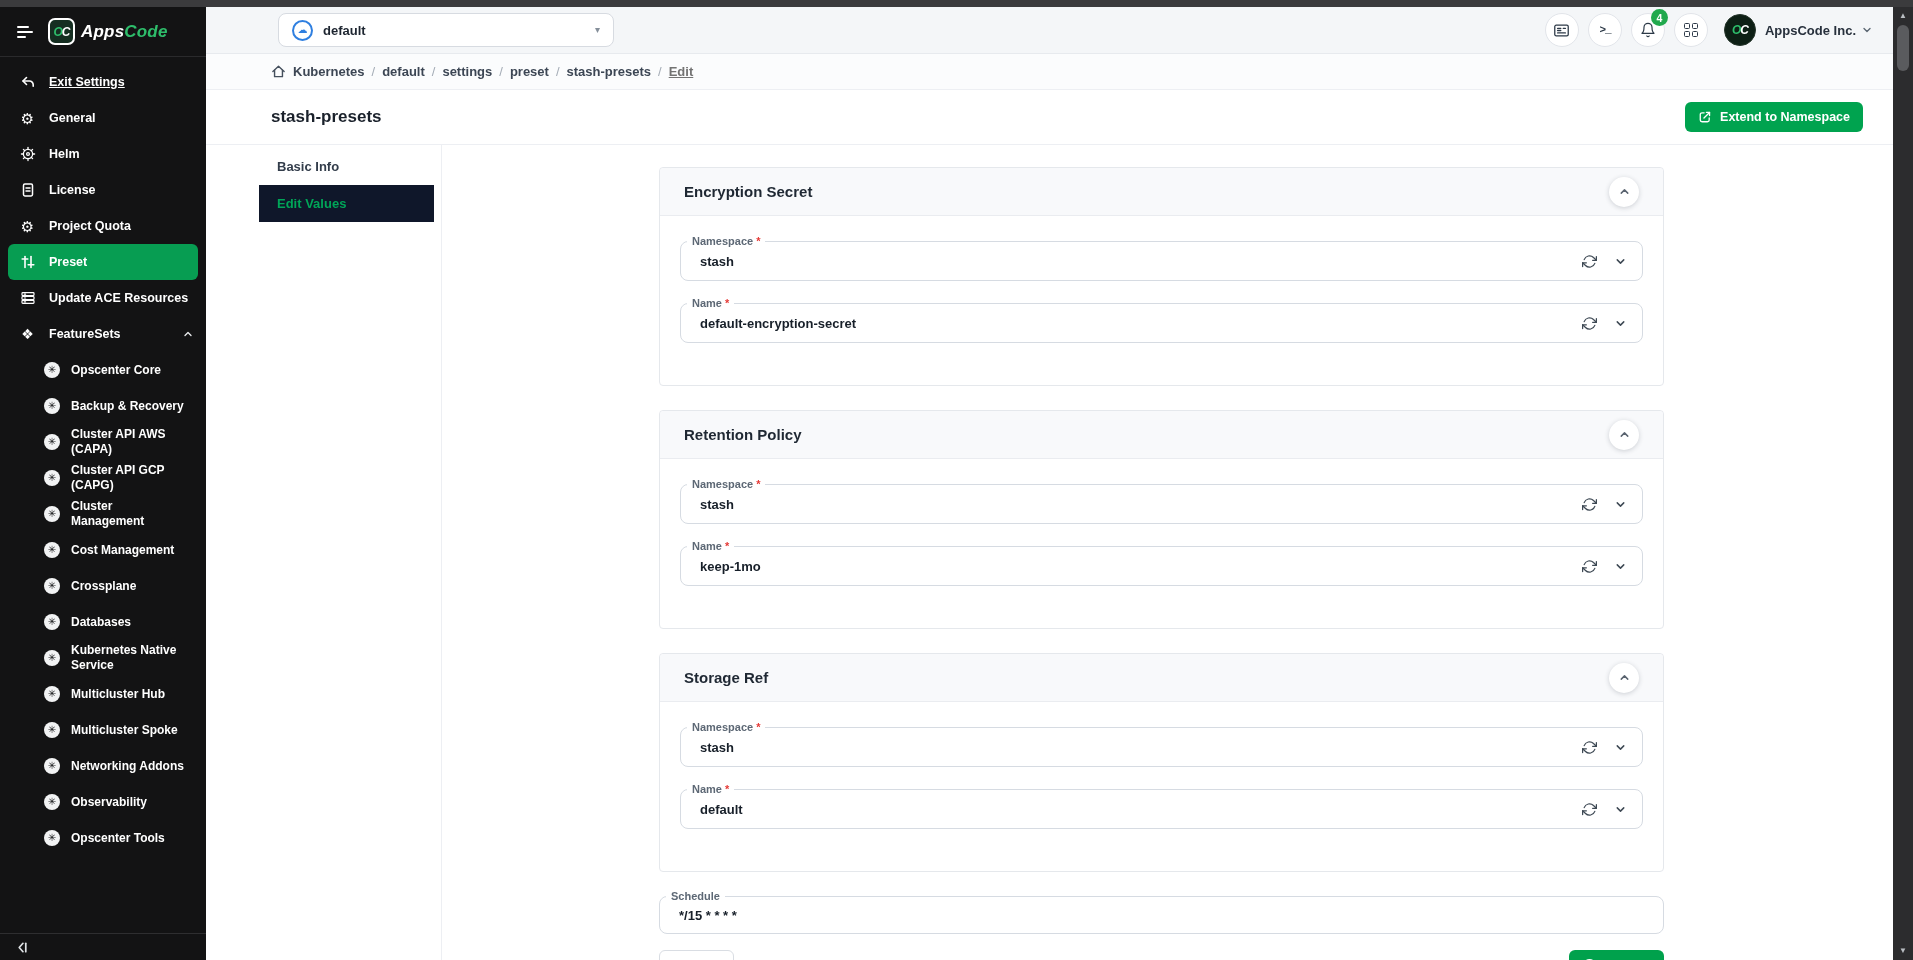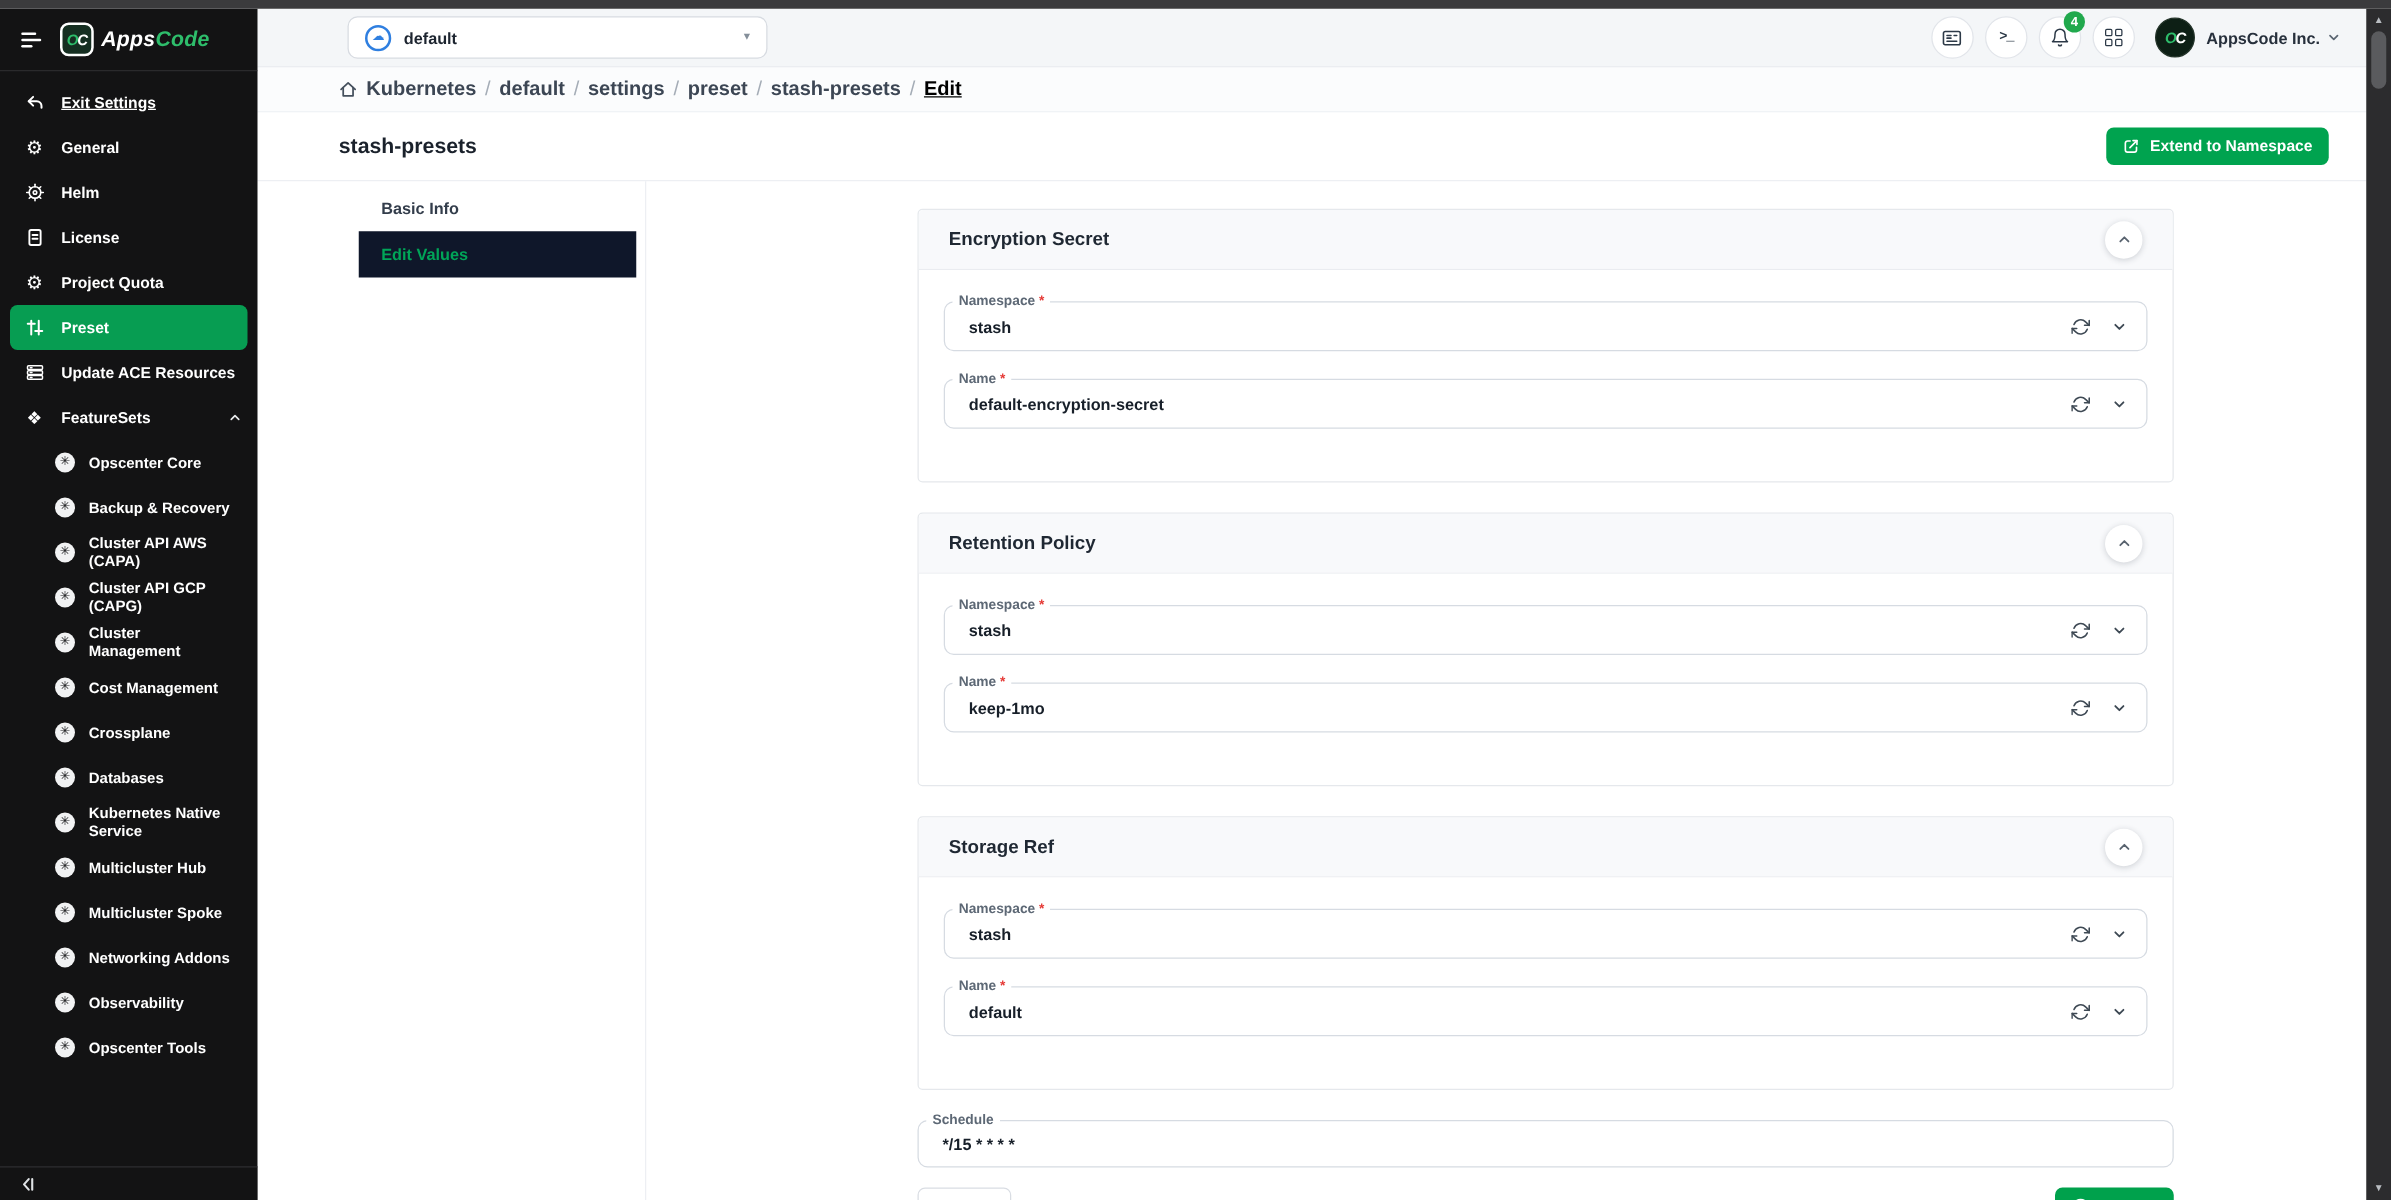--- a/index.html
+++ b/index.html
@@ -52,32 +52,32 @@
   .icon-circle { width:34px; height:34px; border-radius:50%; background:#fff; border:1px solid #e2e5ea; display:flex; align-items:center; justify-content:center; margin-left:9px; position:relative; color:#2c3947; cursor:pointer; }
   .term-glyph { font-family:"Liberation Mono","DejaVu Sans Mono",monospace; font-size:11px; font-weight:700; letter-spacing:-1px; }
   .badge { position:absolute; top:-5px; right:-4px; min-width:17px; height:17px; padding:0 2px; border-radius:9px; background:#21a94d; color:#fff; font-size:10.5px; font-weight:700; display:flex; align-items:center; justify-content:center; }
   .grid-glyph { display:grid; grid-template-columns:6px 6px; grid-template-rows:6px 6px; gap:2px; }
   .grid-glyph span { border:1.6px solid #2c3947; border-radius:1.5px; }
   .avatar { width:32px; height:32px; border-radius:50%; background:#0d1f15; border:1px solid #24342a; display:flex; align-items:center; justify-content:center; margin-left:16px; font-weight:800; font-style:italic; font-size:12px; letter-spacing:-1px; cursor:pointer; }
   .avatar .o { color:#2ebd6b; } .avatar .c { color:#fff; }
   .org { margin-left:9px; font-size:13px; font-weight:700; color:#27303c; }
   .org-caret { margin-left:5px; color:#5b6672; display:flex; }
 
-  .crumbbar { height:36px; flex:none; background:#fbfcfd; border-bottom:1px solid #edeff3; display:flex; align-items:center; padding-left:65px; font-size:16px; }
+  .crumbbar { height:36px; flex:none; background:#fbfcfd; border-bottom:1px solid #edeff3; display:flex; align-items:center; padding-left:65px; font-size:13px; }
   .home-glyph { color:#45505d; margin-right:7px; display:flex; }
   .crumb { color:#3c4654; font-weight:600; cursor:pointer; }
   .sep { color:#a4acb6; margin:0 7px; font-weight:400; }
-  .crumb-current { color:#000000; font-weight:700;text-decoration:underline; }
+  .crumb-current { color:#737373; font-weight:700;text-decoration:underline; }
 
   .titlebar { height:55px; flex:none; background:#fff; border-bottom:1px solid #edeff3; display:flex; align-items:center; padding:0 30px 0 65px; }
   .page-title { font-size:17px; font-weight:700; color:#1a212b; }
   .extend-btn { margin-left:auto; background:#00a34f; border:none; color:#fff; border-radius:6px; height:30px; padding:10px 13px; display:flex; align-items:center; gap:8px; font-size:12.5px; font-weight:700; font-family:inherit; cursor:pointer; }
 
   .content { flex:1; display:flex; min-height:0; }
-  .subnav { width:283px; flex:none; border-right:1px solid #edeff3; padding-top:3px;margin-left:28px; }
+  .subnav { width:236px; flex:none; border-right:1px solid #edeff3; padding-top:3px; }
   .subnav-item { height:37px; display:flex; align-items:center; padding-left:71px; font-size:13px; font-weight:700; color:#333d4b; cursor:pointer; }
   .subnav-item.active { margin:0 7px 0 53px; padding-left:18px; background:#0f172a; color:#00a558; }
 
   .form-area { flex:1; padding:22px 0 0 217px; overflow:hidden; }
   .card { width:1005px; border:1px solid #e5e8ec; border-radius:4px; margin-bottom:24px; background:#fff; }
   .card-header { height:48px; background:#f8f9fb; border-bottom:1px solid #eaecf0; display:flex; align-items:center; padding:0 24px; border-radius:4px 4px 0 0; }
   .card-title { font-size:15px; font-weight:700; color:#1f2833; }
   .collapse-btn { margin-left:auto; width:30px; height:30px; border-radius:50%; border:none; background:#fff; box-shadow:0 1px 5px rgba(31,41,55,.20); display:flex; align-items:center; justify-content:center; color:#59636f; cursor:pointer; }
   .card-body { padding:25px 20px 42px; }
   .ofield { position:relative; height:40px; border:1px solid #d6dbe2; border-radius:8px; background:#fff; display:flex; align-items:center; padding:0 60px 0 19px; cursor:text; }

